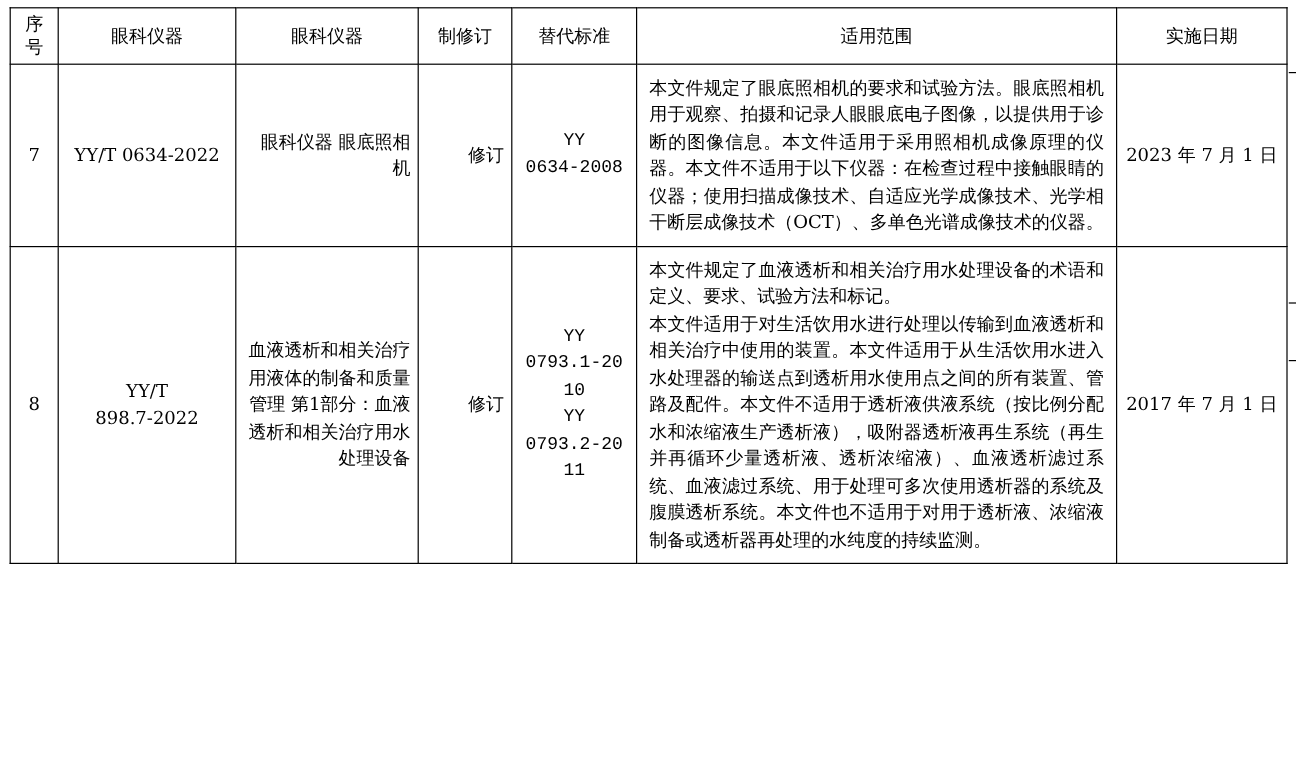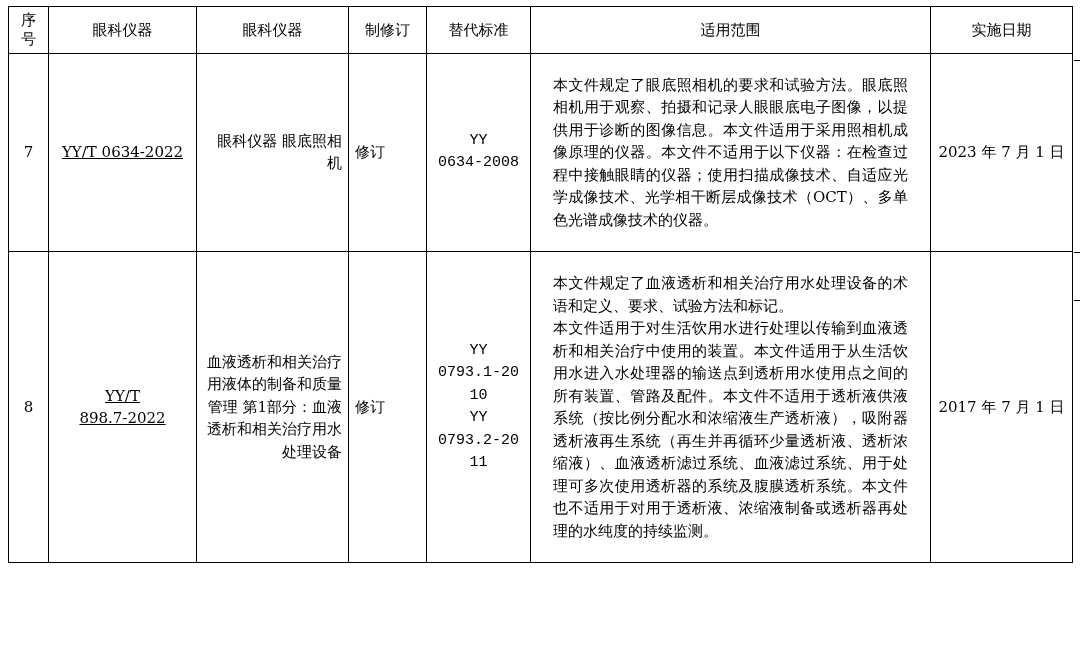--- a/index.html
+++ b/index.html
@@ -50,51 +50,50 @@
   .col-date    { width: 142px; }
 
   td.c-seq {
     text-align: center;
     font-size: 15.5px;
   }
   td.c-code {
     text-align: center;
     font-size: 15.5px;
     line-height: 1.6;
-    text-decoration: underline;
   }
   td.c-name {
     text-align: right;
     line-height: 1.75;
     padding-left: 10px;
     padding-right: 10px;
   }
   td.c-rev {
-    text-align: left;
+    text-align: right;
   }
   td.c-replace {
     text-align: center;
     line-height: 1.6;
     font-family: Liberation Mono, monospace;
   }
   td.c-scope {
     text-align: justify;
     text-justify: inter-ideograph;
     line-height: 1.78;
     padding-left: 8px;
     padding-right: 8px;
   }
   td.c-date {
     text-align: center;
     font-size: 15px;
     white-space: nowrap;
     margin-top: 26px;
   }
   .scope-p {
-    margin: 16px;
+    margin: 4px;
     text-indent: 0;
   }
   .hdr-seq {
     line-height: 1.25;
   }
   .edge-tick {
     position: absolute;
     right: 0;
     width: 6px;
     height: 1px;

